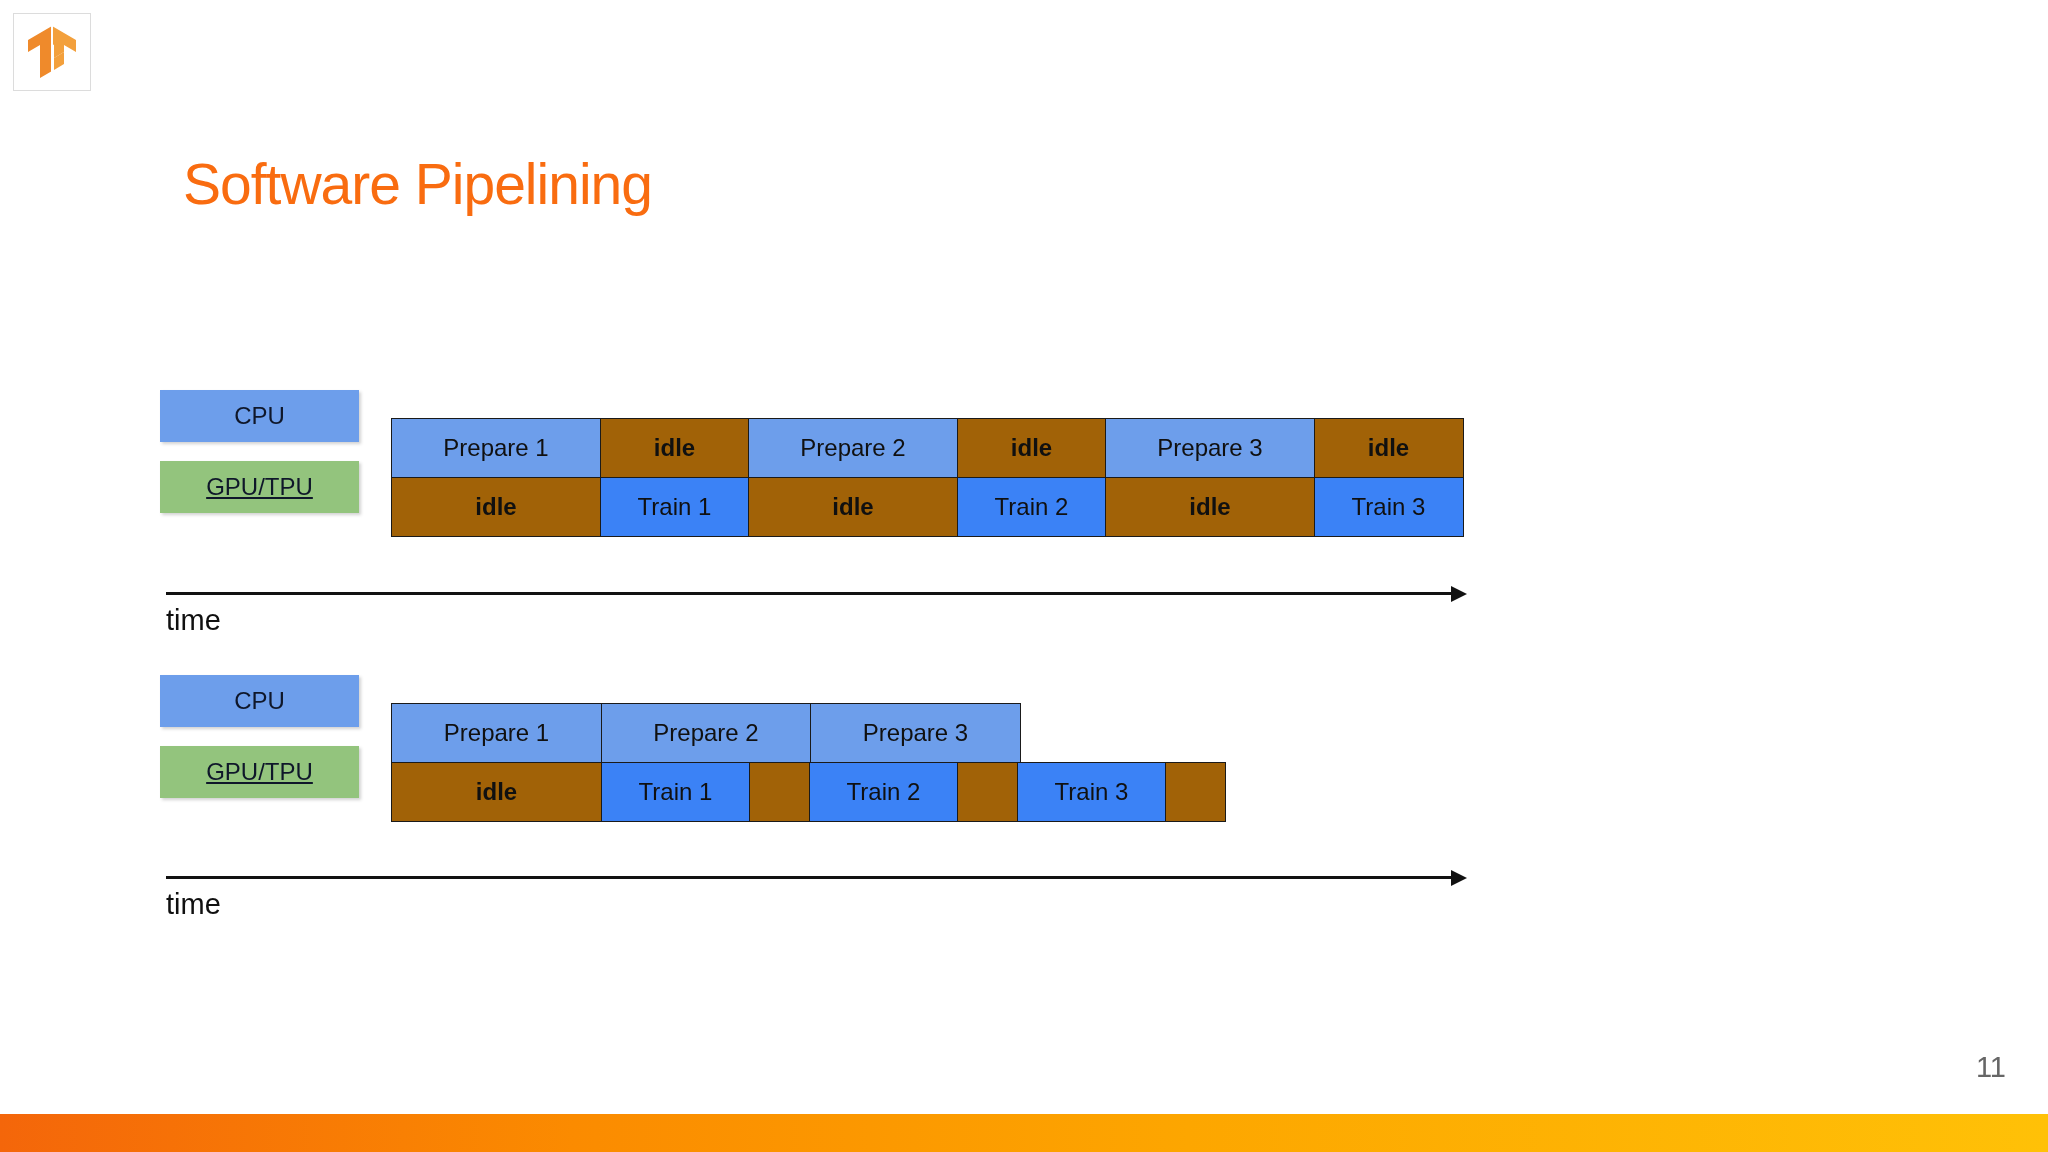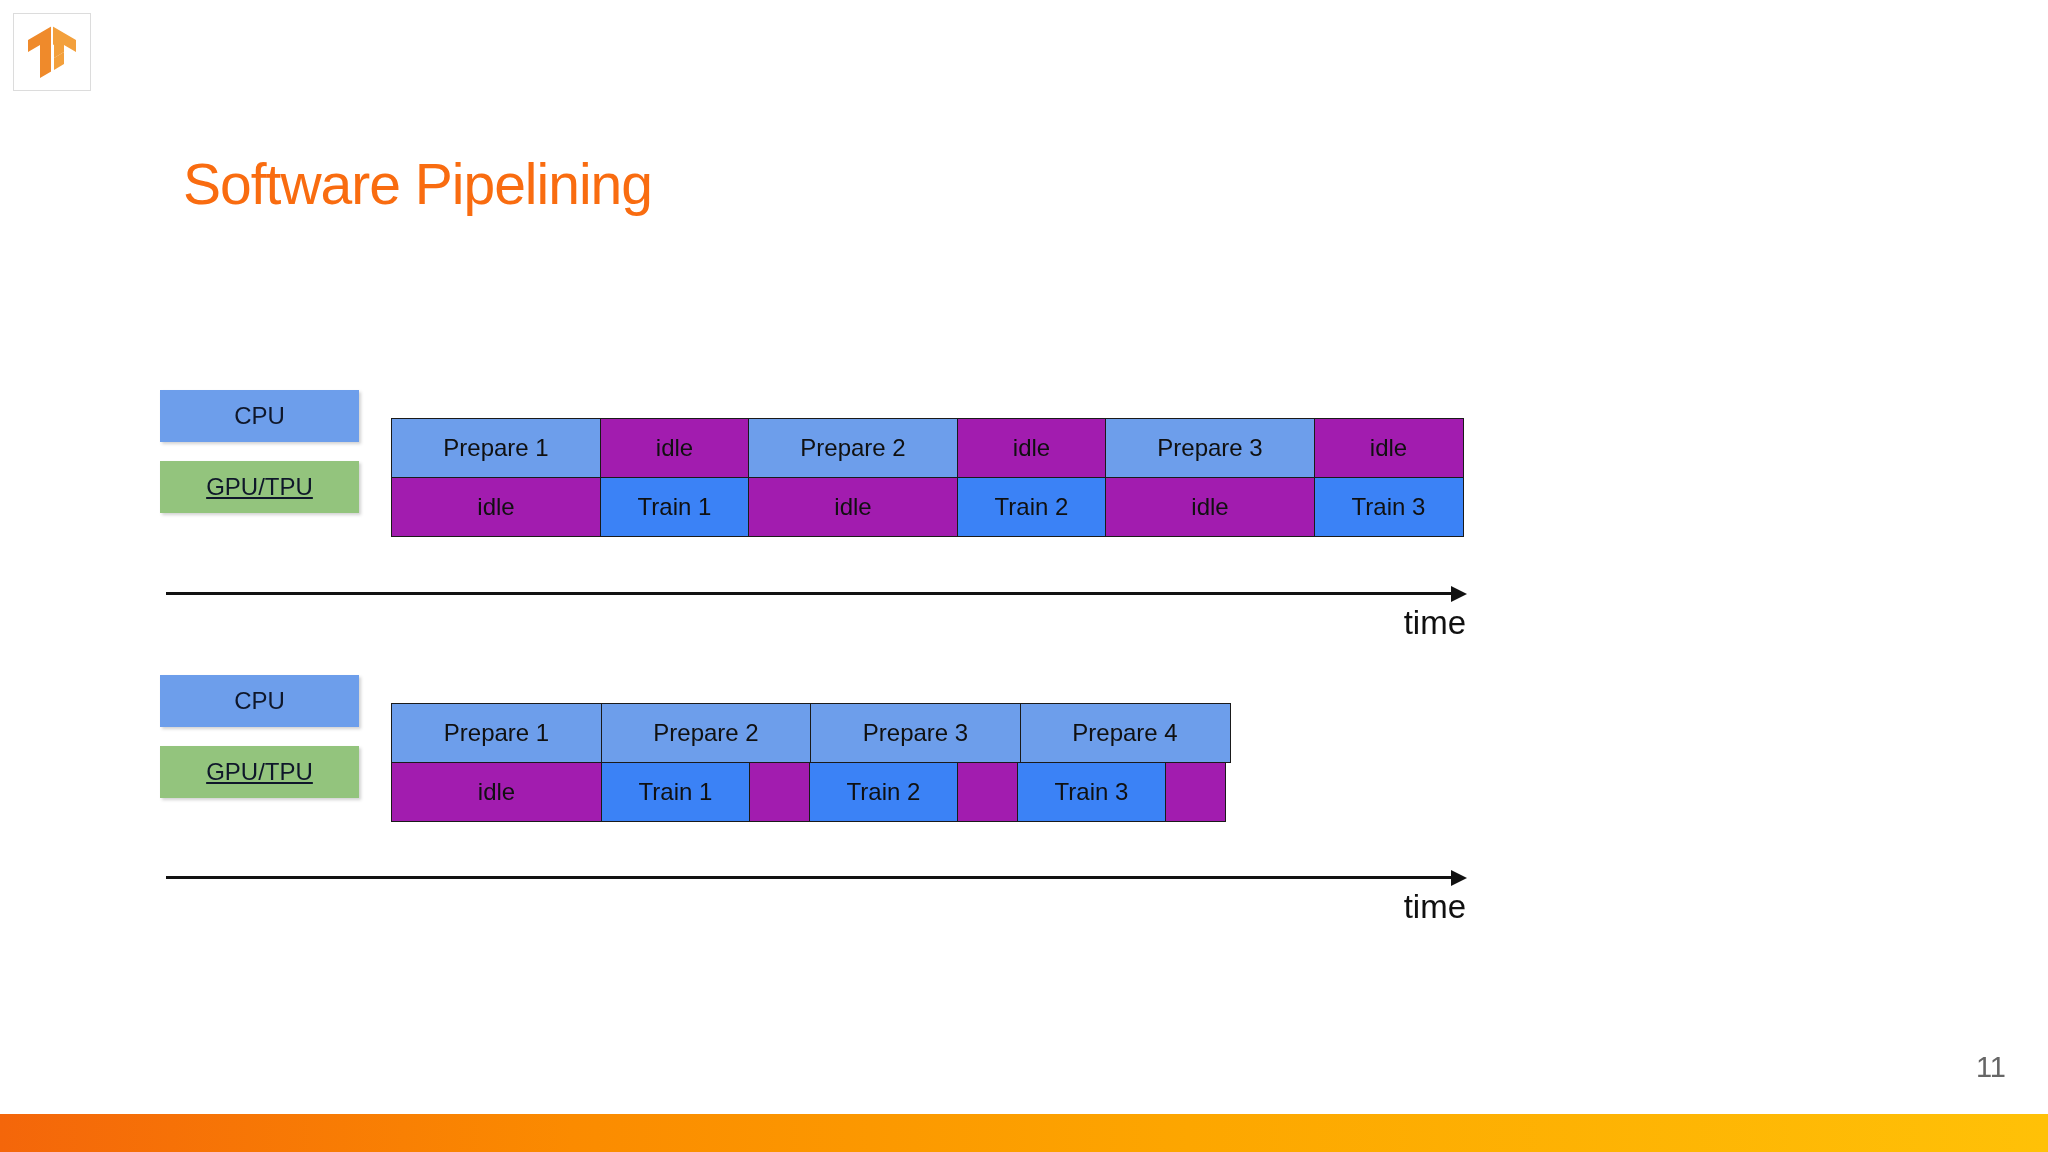--- a/index.html
+++ b/index.html
@@ -86,21 +86,21 @@
     font-size: 24px;
     color: #101010;
     border: 1.5px solid #1a1a1a;
     margin-left: -1.5px;
     white-space: nowrap;
     overflow: hidden;
   }
   .track + .track .cell { margin-top: -1.5px; }
   .cell:first-child { margin-left: 0; }
   .cell.blue  { background: #6d9eeb; }
-  .cell.red   { background: #a21caf; }
+  .cell.red   { background: #a16207; font-weight: bold; }
   .cell.green { background: #3b82f6; }
 
   
   .time-axis { position: absolute; }
   .time-axis .axis-line {
     position: absolute;
     left: 0;
     top: 0;
     height: 3px;
     background: #111111;
@@ -111,22 +111,22 @@
     width: 0;
     height: 0;
     border-top: 8px solid transparent;
     border-bottom: 8px solid transparent;
     border-left: 16px solid #111111;
   }
   .time-axis .axis-label {
     position: absolute;
     top: 12px;
     width: 100%;
-    text-align: right;
-    font-size: 33px;
+    text-align: left;
+    font-size: 29px;
     color: #101010;
   }
 
   
   .page-number {
     position: absolute;
     right: 42px;
     bottom: 68px;
     font-size: 29px;
     color: #666666;
@@ -190,21 +190,20 @@
   <div class="legend-col">
     <div class="legend-chip cpu">CPU</div>
     <div class="legend-gap"></div>
     <div class="legend-chip gpu">GPU/TPU</div>
   </div>
   <div class="grid-col">
     <div class="track">
       <div class="cell blue" style="width:211px">Prepare 1</div>
       <div class="cell blue" style="width:211px">Prepare 2</div>
       <div class="cell blue" style="width:211px">Prepare 3</div>
-      <div class="cell blue" style="width:211px">Prepare 4</div>
     </div>
     <div class="track">
       <div class="cell red" style="width:211px">idle</div>
       <div class="cell green" style="width:150px">Train 1</div>
       <div class="cell red" style="width:61px"></div>
       <div class="cell green" style="width:150px">Train 2</div>
       <div class="cell red" style="width:61px"></div>
       <div class="cell green" style="width:150px">Train 3</div>
       <div class="cell red" style="width:61px"></div>
     </div>

